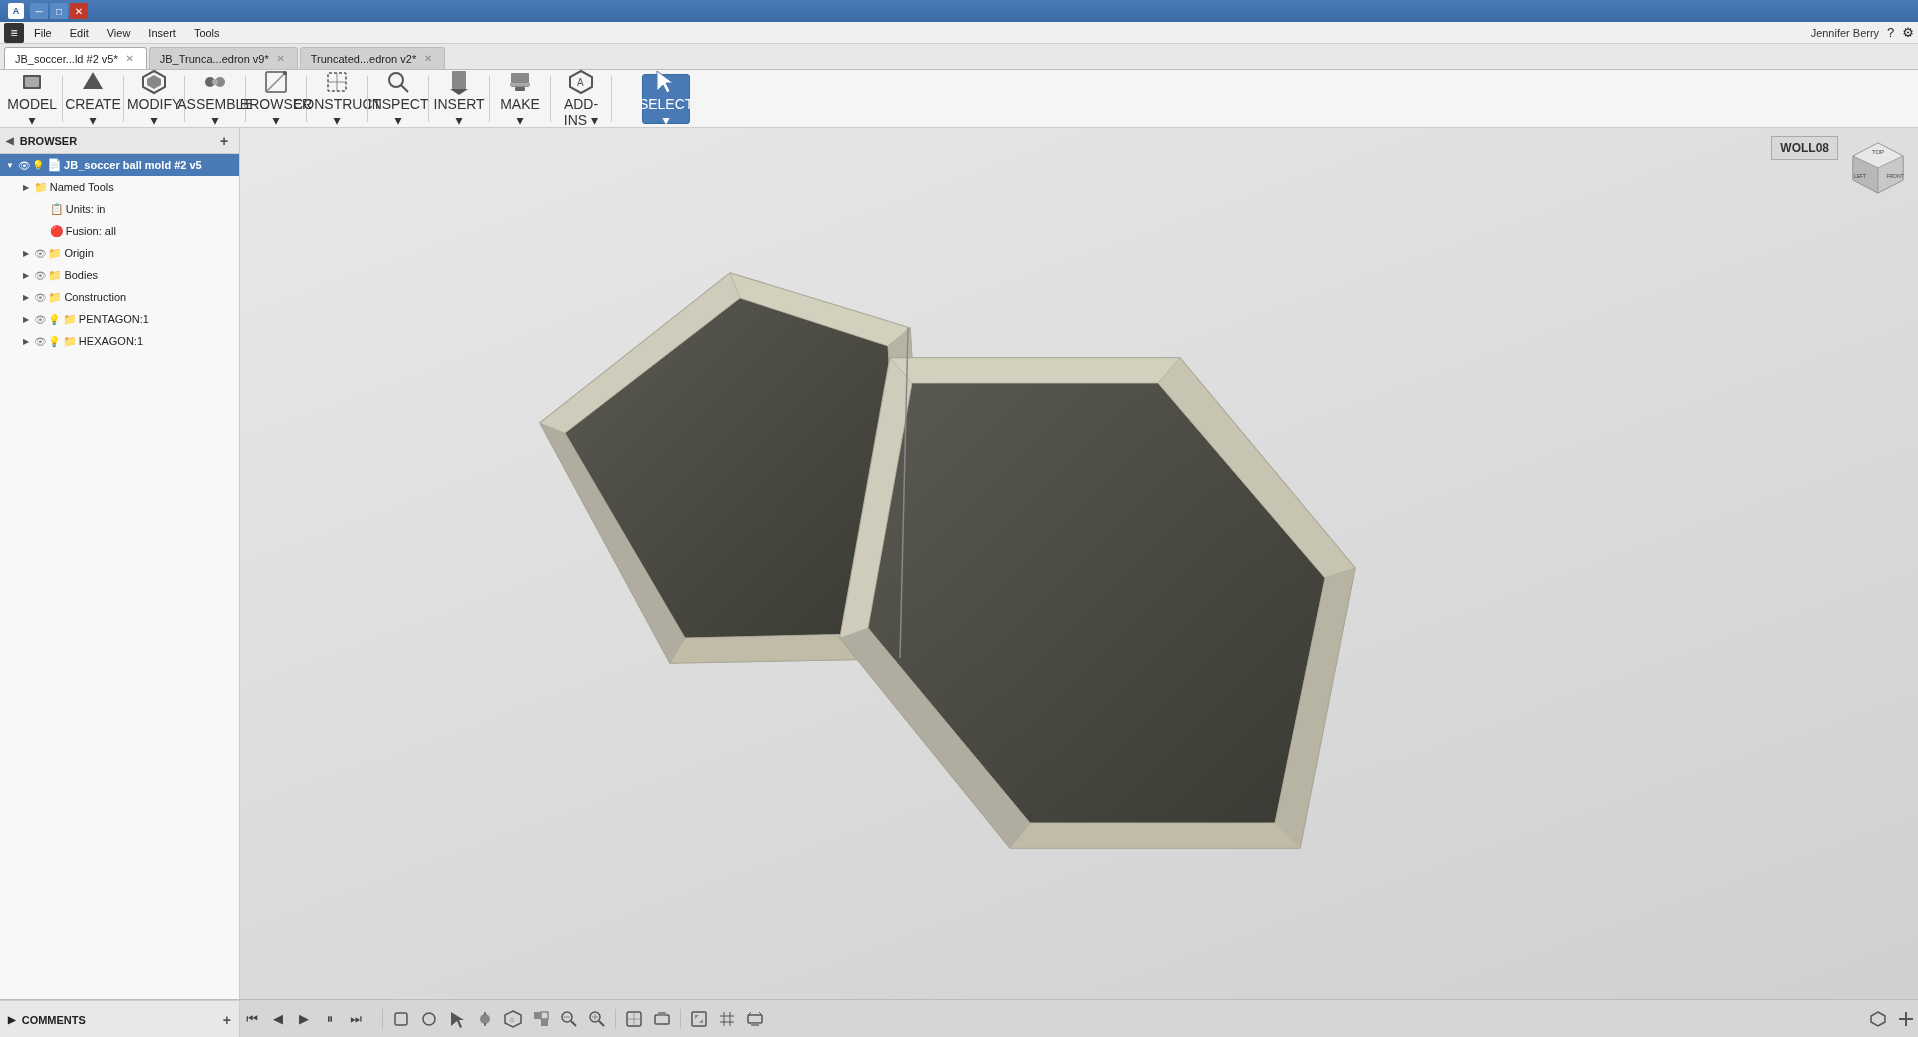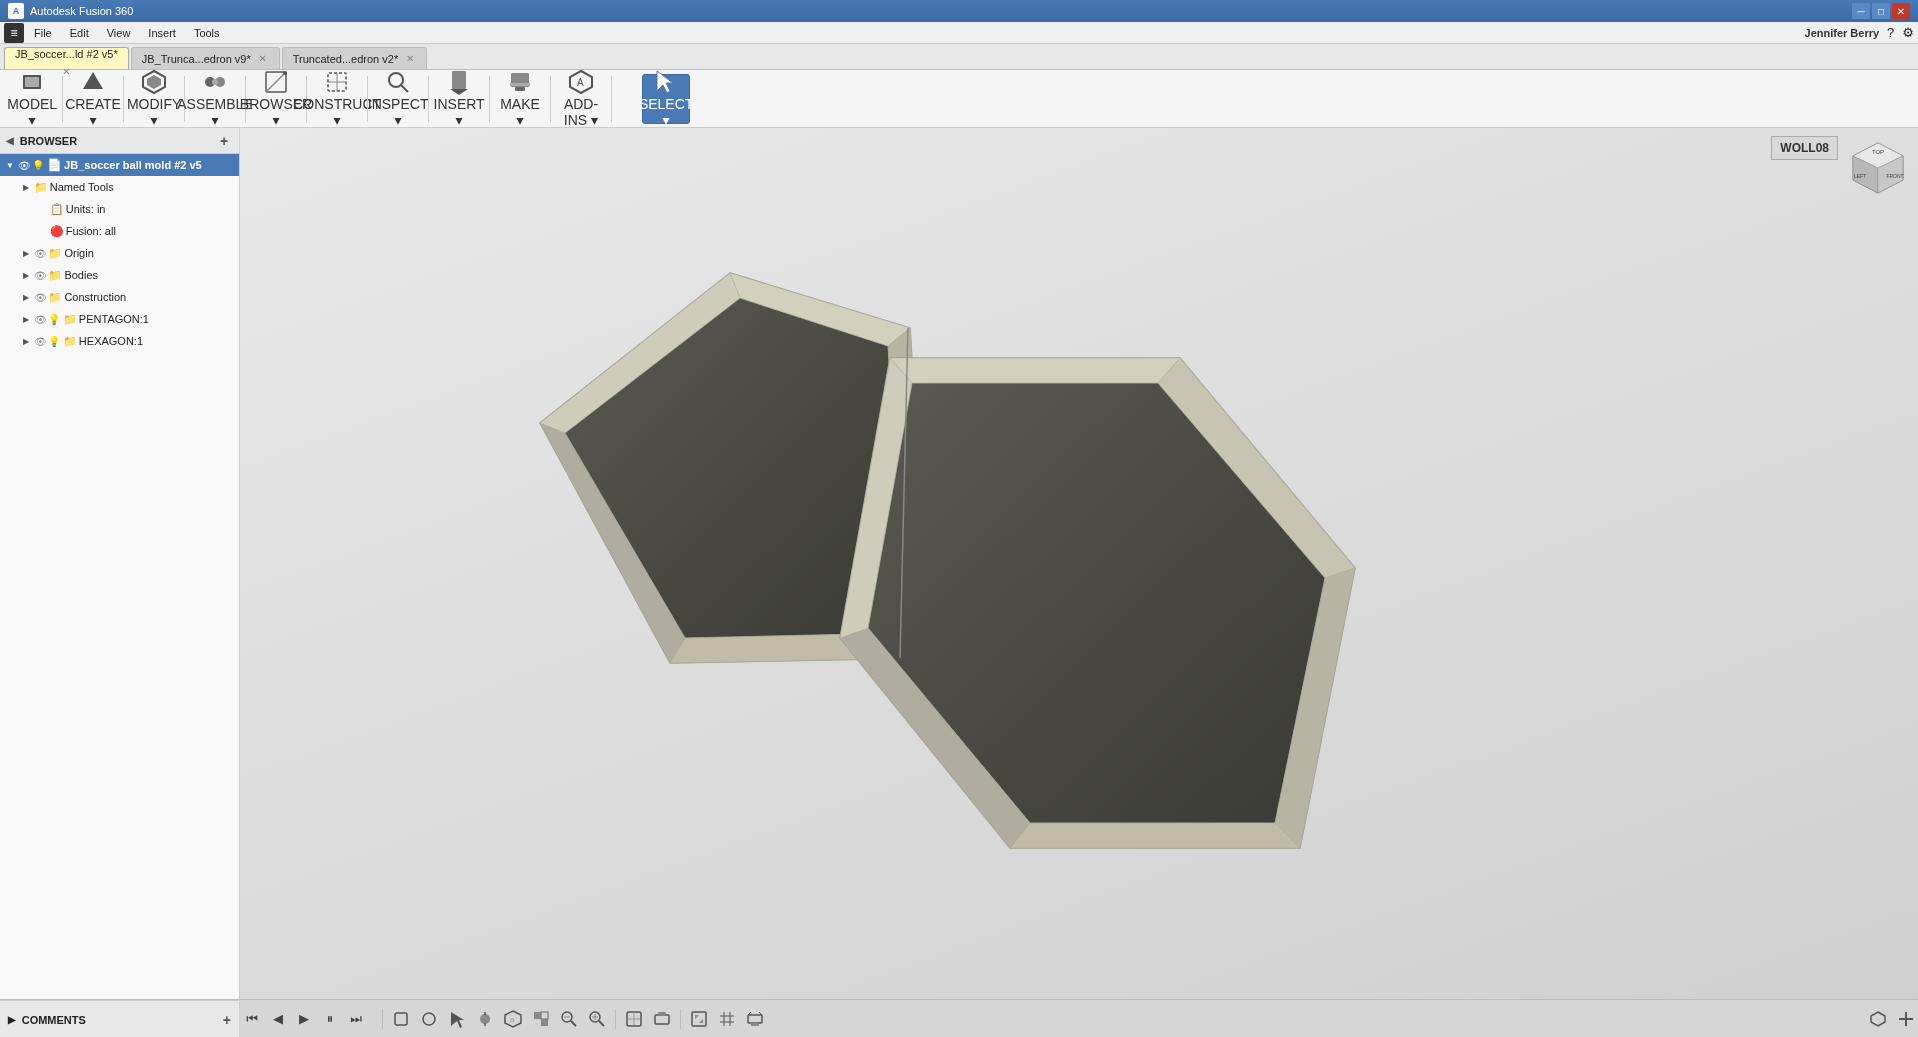--- a/index.html
+++ b/index.html
@@ -82,24 +82,23 @@
       gap: 6px;
       background: #d0d0d0;
       border: 1px solid #bbb;
       border-bottom: none;
       border-radius: 3px 3px 0 0;
       font-size: 11px;
       cursor: pointer;
       margin-right: 2px;
     }
     .tab.active {
-      background: #fef9c3;
+      background: #ffffff;
       border-color: #aaa;
       font-weight: 500;
-      flex-direction: column;
     }
     .tab .tab-close {
       font-size: 10px;
       color: #888;
       cursor: pointer;
       width: 12px; height: 12px;
       display: flex; align-items: center; justify-content: center;
     }
 
     
@@ -293,37 +292,36 @@
       position: absolute;
       top: 0; left: 0;
       width: 100%; height: 100%;
     }
   </style>
 </head>
 <body>
 
 <div id="title-bar">
   <div class="title-icon">A</div>
-  <span class="title-text">Autodesk Fusion 360</span>
   <div class="win-controls">
     <span>─</span>
     <span>□</span>
     <span class="close">✕</span>
   </div>
 </div>
 
 <div id="menu-bar">
   <span style="width:20px;height:20px;background:#333;border-radius:2px;display:inline-flex;align-items:center;justify-content:center;color:#fff;font-size:12px;cursor:pointer;">≡</span>
   <div class="menu-item">File</div>
   <div class="menu-item">Edit</div>
   <div class="menu-item">View</div>
   <div class="menu-item">Insert</div>
   <div class="menu-item">Tools</div>
   <div style="margin-left:auto;display:flex;align-items:center;gap:8px;">
-    <span style="font-size:11px;color:#333;font-weight:bold;">Jennifer Berry</span>
+    <span style="font-size:11px;color:#333;">Jennifer Berry</span>
     <span style="font-size:13px;cursor:pointer;">?</span>
     <span style="font-size:13px;cursor:pointer;">⚙</span>
   </div>
 </div>
 
 <div id="tabs-bar">
   <div class="tab active">
     <span>JB_soccer...ld #2 v5*</span>
     <span class="tab-close">✕</span>
   </div>

